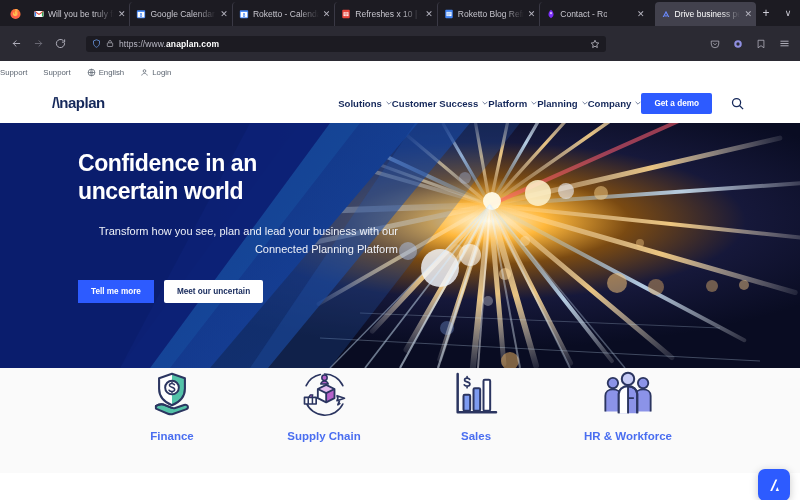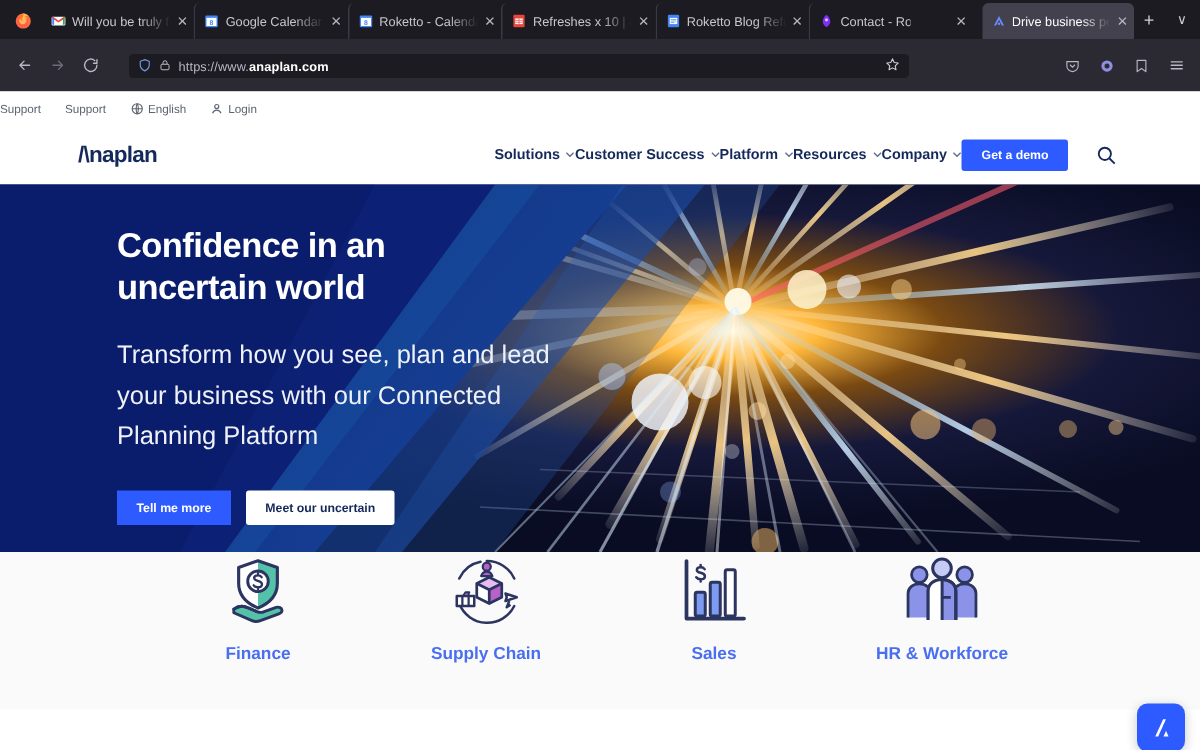--- a/index.html
+++ b/index.html
@@ -99,22 +99,23 @@
   }
   .hero-img { position:absolute; inset:0; }
   .hero-content {
     position:absolute; left:78px; top:26px; z-index:5; width:430px;
   }
   .hero-h1 {
     font-size:23px; line-height:1.22; font-weight:700; color:#ffffff;
     letter-spacing:-0.4px;
   }
   .hero-sub {
-    margin-top:18px; font-size:17px; line-height:1.6; color:#eef1f8; font-weight:400;
+    margin-top:18px; font-size:11px; line-height:1.6; color:#eef1f8; font-weight:400;
     max-width:320px;
+    text-align:right;
   }
   .hero-btns { margin-top:22px; display:flex; gap:10px; }
   .btn-primary {
     background:#2d5bff; color:#fff; font-size:8.2px; font-weight:700;
     padding:7px 13px; border-radius:0; white-space:nowrap;
   }
   .btn-secondary {
     background:#ffffff; color:#15285a; font-size:8.2px; font-weight:700;
     padding:7px 13px; border-radius:2px; white-space:nowrap;
   }
@@ -354,21 +355,21 @@
         </span>
 
         <span class="nav-link">
           <span>Platform</span>
           <svg class="caret" viewBox="0 0 10 6" fill="none" stroke="#5c6a8c" stroke-width="1.4">
               <path d="M1 1l4 4 4-4"></path>
             </svg>
         </span>
 
         <span class="nav-link">
-          <span>Resources</span>
+          <span>Planning</span>
           <svg class="caret" viewBox="0 0 10 6" fill="none" stroke="#5c6a8c" stroke-width="1.4">
               <path d="M1 1l4 4 4-4"></path>
             </svg>
         </span>
 
         <span class="nav-link">
           <span>Company</span>
           <svg class="caret" viewBox="0 0 10 6" fill="none" stroke="#5c6a8c" stroke-width="1.4">
               <path d="M1 1l4 4 4-4"></path>
             </svg>

